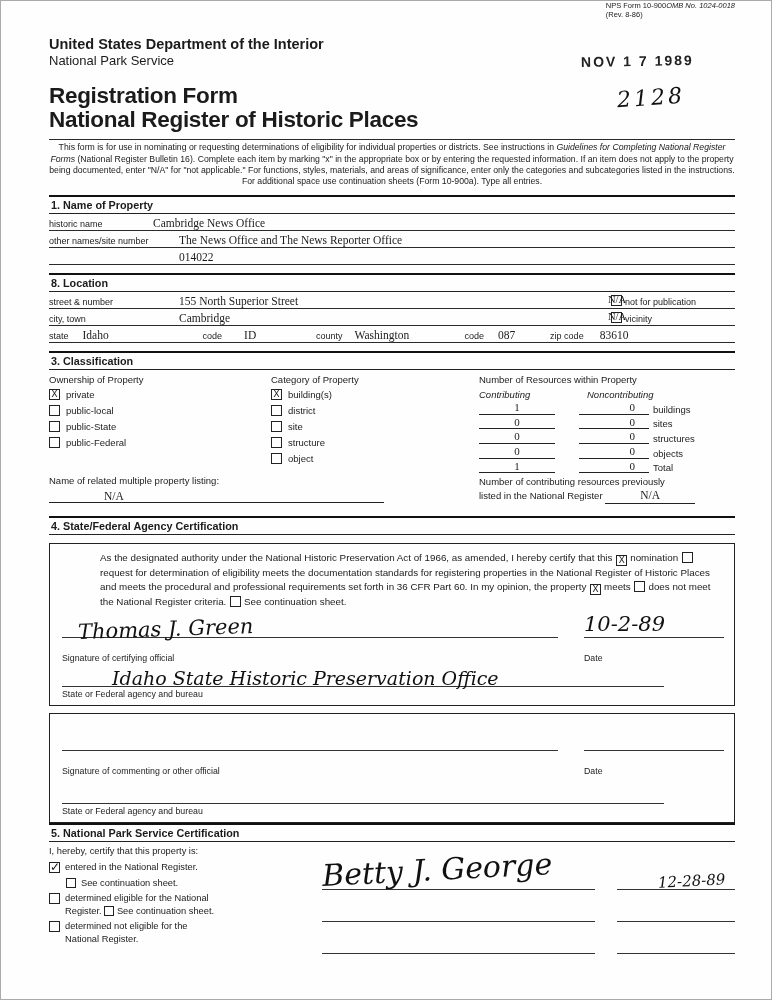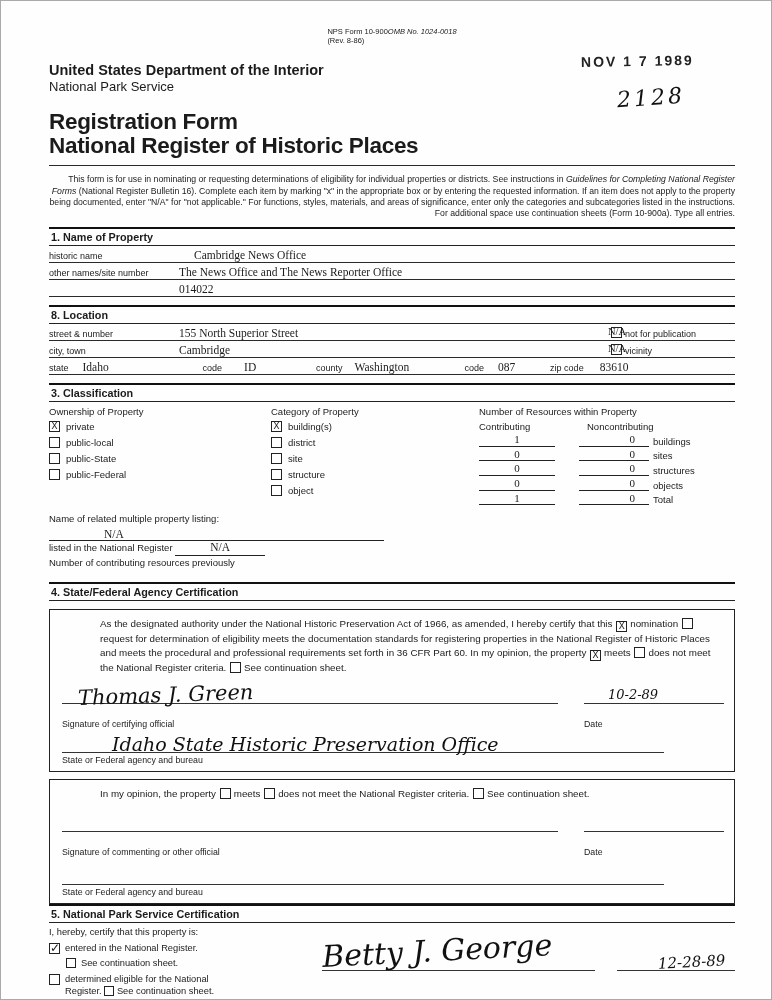--- a/index.html
+++ b/index.html
@@ -5,32 +5,32 @@
   * { box-sizing: border-box; margin: 0; padding: 0; }
   html,body { background:#e8e8e8; }
   body { font-family:"Liberation Sans", sans-serif; color:#1b1b1b; }
   .page {
     position:relative; width:772px; height:1000px; background:#fefefe;
     border:1px solid #aaa; overflow:hidden; margin:0 auto;
   }
   .content { position:absolute; left:48px; right:36px; top:0; }
 
   
-  .hdr-top { display:flex; justify-content:center; padding-top:26px; }
+  .hdr-top { display:flex; justify-content:flex-end; }
   .tiny { font-size:7.5px; line-height:1.25; }
   .omb { font-size:7.5px; font-style:italic; }
   .dept { font-size:14.5px; font-weight:bold; margin-top:16px; }
   .bureau { font-size:13px; margin-top:1px; }
   .big-title { font-size:22.5px; font-weight:bold; line-height:1.06; margin-top:16px; letter-spacing:-0.3px; }
   .stamp { position:absolute; left:532px; top:52px; font-weight:bold; font-size:14px; letter-spacing:2px; color:#222; transform:rotate(-1deg); }
   .hand { font-family:"DejaVu Serif", serif; font-style:italic; color:#111; }
   .hw-number { position:absolute; left:568px; top:84px; font-size:22px; transform:rotate(-4deg); letter-spacing:3px; }
 
   .hr-thin { border-top:1.3px solid #2a2a2a; margin-top:8px; }
-  .intro { font-size:8.7px; line-height:1.28; margin-top:8px; text-align:right; }
+  .intro { font-size:8.7px; line-height:1.28; margin-top:2px; text-align:center; }
 
   
   .sec-head { border-top:2.8px solid #111; margin-top:8px; }
   .sec-title { font-size:10.8px; font-weight:bold; padding:2px 0 2px 2px; border-bottom:1.6px solid #222; }
 
   .frow { position:relative; display:flex; align-items:flex-end; border-bottom:1.5px solid #2a2a2a; padding:3px 0 1px; min-height:17px; }
   .lbl { font-size:9px; white-space:nowrap; }
   .typed { font-family:Liberation Serif, serif; font-size:11.5px; line-height:1.05; white-space:nowrap; }
 
   .cb { display:inline-block; width:11px; height:11px; border:1.3px solid #222; text-align:center;
@@ -41,41 +41,41 @@
   .na-wrap .cb { position:absolute; left:0; top:0; }
   .na-wrap .typed { position:absolute; left:-3px; top:-1px; font-size:10.5px; }
 
   
   .s3-cols { display:flex; margin-top:4px; }
   .s3-col1 { width:222px; }
   .s3-col2 { width:208px; }
   .s3-col3 { flex:1; }
   .s3-head { font-size:9.5px; margin-bottom:4px; }
   .opt { display:flex; align-items:center; gap:6px; font-size:9.5px; margin-bottom:5px; }
-  .res-heads { display:flex; font-size:9.5px; margin-bottom:2px; }
+  .res-heads { display:flex; font-size:9.5px; margin-bottom:2px;font-style:italic; }
   .res-heads span:first-child { width:108px; }
   .res-row { display:flex; align-items:flex-end; font-size:9.5px; margin-bottom:2px; }
   .res-num { width:76px; border-bottom:1.5px solid #222; text-align:center; margin-right:24px; }
   .res-num2 { width:70px; border-bottom:1.5px solid #222; text-align:right; padding-right:14px; margin-right:4px; }
   .res-num .typed, .res-num2 .typed { font-size:11px; }
-  .s3-bottom { display:flex; margin-top:6px;flex-direction:column; }
+  .s3-bottom { display:flex; margin-top:0; }
   .s3-bottom-left { width:430px; font-size:9.5px; }
   .rel-line { width:335px; border-bottom:1.5px solid #222; padding:2px 0 0 55px; margin-top:2px; }
   .s3-bottom-right { flex:1; font-size:9.5px; line-height:1.45; }
   .prev-line { display:inline-block; width:90px; border-bottom:1.5px solid #222; text-align:center; }
 
   
   .cert-box { border:1.6px solid #222; margin-top:8px; padding:7px 10px 6px 12px; }
   .cert-p { font-size:9.8px; line-height:1.5;margin-left:38px; }
   .cert-p .cb { margin:0 3px 0 1px; }
   .sig-row { display:flex; align-items:flex-end; margin-top:14px; }
   .sig-line { flex:1; border-bottom:1.4px solid #333; position:relative; height:14px; margin-right:26px; }
   .date-line { width:140px; border-bottom:1.4px solid #333; position:relative; height:14px; }
   .sig-script { position:absolute; left:16px; bottom:-4px; font-size:21px; white-space:nowrap; transform:rotate(-2deg); }
-  .date-script { position:absolute; left:24px; bottom:1px; font-size:13px; white-space:nowrap; }
+  .date-script { position:absolute; left:0; bottom:1px; font-size:21px; white-space:nowrap; }
   .under-lbls { display:flex; font-size:8.8px; margin-top:15px;align-items:flex-end; }
   .under-lbls .l { flex:1; }
   .under-lbls .r { width:140px; }
   .agency-line { border-bottom:1.4px solid #333; position:relative; height:16px; margin-top:8px; margin-right:60px; }
   .agency-script { position:absolute; left:50px; bottom:-3px; font-size:19px; white-space:nowrap; }
   .agency-lbl { font-size:8.8px; margin-top:2px; }
 
   
   .s5-wrap { display:flex; margin-top:4px; }
   .s5-left { width:255px; font-size:9.3px; }
@@ -115,21 +115,21 @@
       <div>National Register of Historic Places</div>
     </div>
 
     <div class="hr-thin"></div>
 
     <p class="intro"><span>This form is for use in nominating or requesting determinations of eligibility for individual properties or districts. See instructions in </span><i>Guidelines for Completing National Register Forms</i><span> (National Register Bulletin 16). Complete each item by marking "x" in the appropriate box or by entering the requested information. If an item does not apply to the property being documented, enter "N/A" for "not applicable." For functions, styles, materials, and areas of significance, enter only the categories and subcategories listed in the instructions. For additional space use continuation sheets (Form 10-900a). Type all entries.</span></p>
 
     <div class="sec-head">
       <div class="sec-title">1. Name of Property</div>
       <div class="frow">
-        <span class="lbl" style="width:145px">historic name</span>
+        <span class="lbl" style="width:104px">historic name</span>
         <span class="typed">Cambridge News Office</span>
       </div>
       <div class="frow">
         <span class="lbl" style="width:130px">other names/site number</span>
         <span class="typed">The News Office and The News Reporter Office</span>
       </div>
       <div class="frow">
         <span style="width:130px"></span>
         <span class="typed">014022</span>
       </div>
@@ -246,24 +246,24 @@
             <span>Total</span>
           </div>
         </div>
       </div>
       <div class="s3-bottom">
         <div class="s3-bottom-left">
           <div>Name of related multiple property listing:</div>
           <div class="rel-line"><span class="typed">N/A</span></div>
         </div>
         <div class="s3-bottom-right">
+          <div>Number of contributing resources previously</div>
           <div><span>listed in the National Register</span>
             <span class="prev-line"><span class="typed">N/A</span></span>
           </div>
-          <div>Number of contributing resources previously</div>
         </div>
       </div>
     </div>
 
     <div class="sec-head" style="margin-top:12px">
       <div class="sec-title">4. State/Federal Agency Certification</div>
 
       <div class="cert-box">
         <p class="cert-p"><span>As the designated authority under the National Historic Preservation Act of 1966, as amended, I hereby certify that this</span>
           <span class="cb">X</span><span>nomination</span>
@@ -285,24 +285,20 @@
           <span class="r">Date</span>
         </div>
 
         <div class="agency-line">
             <span class="hand agency-script">Idaho State Historic Preservation Office</span>
           </div>
         <div class="agency-lbl">State or Federal agency and bureau</div>
       </div>
 
       <div class="cert-box" style="margin-top:7px">
-        <p class="cert-p"><span>In my opinion, the property</span>
-          <span class="cb"></span><span>meets</span>
-          <span class="cb"></span><span>does not meet the National Register criteria.</span>
-          <span class="cb"></span><span>See continuation sheet.</span></p>
 
         <div class="sig-row" style="margin-top:16px">
           <span class="sig-line"></span>
           <span class="date-line"></span>
         </div>
         <div class="under-lbls">
           <span class="l">Signature of commenting or other official</span>
           <span class="r">Date</span>
         </div>
         <div class="agency-line" style="margin-top:12px"></div>

